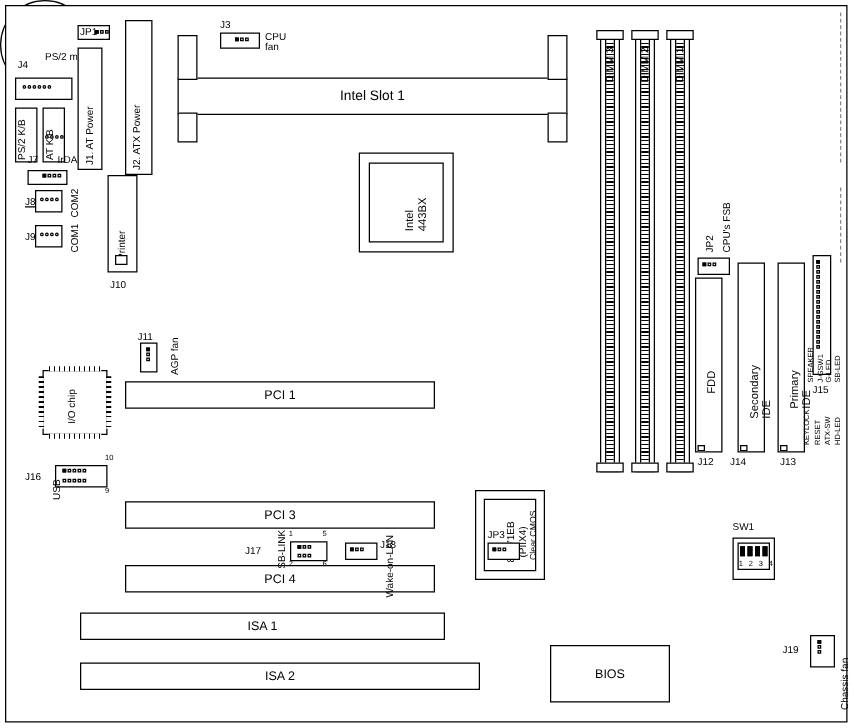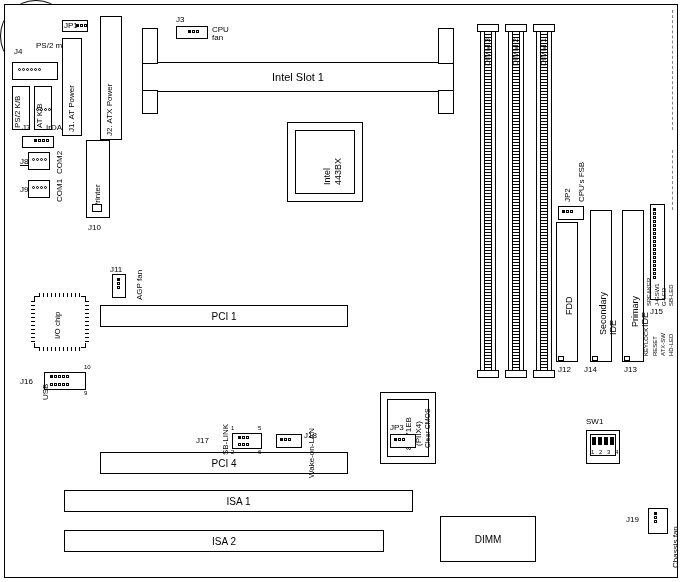--- a/index.html
+++ b/index.html
@@ -204,25 +204,28 @@
     <span class="pin f"></span>
       <span class="pin"></span>
       <span class="pin"></span>
   </div>
   <div class="lbl" style="left:110px;top:266px;">J11</div>
   <div class="lbl rot90" style="left:136px;top:300px;">AGP fan</div>
 
   <div class="part ctr" style="left:100px;top:305px;width:248px;height:22px;font-size:10px;">
     <span>PCI 1</span>
   </div>
+  <div class="part ctr" style="left:100px;top:401px;width:248px;height:22px;font-size:10px;">
+    <span>PCI 3</span>
+  </div>
   <div class="part ctr" style="left:100px;top:452px;width:248px;height:22px;font-size:10px;">
     <span>PCI 4</span>
   </div>
 
-  <div class="part ctr" style="left:64px;top:490px;width:349px;height:22px;font-size:10px;">
+  <div class="part ctr" style="left:64px;top:490px;width:292px;height:22px;font-size:10px;">
     <span>ISA 1</span>
   </div>
   <div class="part ctr" style="left:64px;top:530px;width:320px;height:22px;font-size:10px;">
     <span>ISA 2</span>
   </div>
 
   <div class="qfp ctr" style="left:34px;top:296px;width:52px;height:52px;">
     <div class="teeth-t"></div>
       <div class="teeth-b"></div>
       <div class="teeth-l"></div>
@@ -349,21 +352,21 @@
       <span class="pin"></span>
   </div>
   <div class="lbl" style="left:390px;top:424px;">JP3</div>
   <div class="lbl rot90 tiny" style="left:424px;top:448px;width:40px;white-space:normal;">Clear CMOS</div>
 
   <div class="circle ctr" style="left:432px;top:424px;width:72px;height:72px;">
     <span style="font-size:9px;">Battery</span>
   </div>
 
   <div class="part ctr" style="left:440px;top:516px;width:96px;height:46px;">
-    <span style="font-size:10px;">DIMM</span>
+    <span style="font-size:10px;">BIOS</span>
   </div>
 
   <div class="part" style="left:586px;top:430px;width:34px;height:34px;"></div>
   <div class="part" style="left:590px;top:434px;width:26px;height:22px;"></div>
   <div class="pins" style="left:592px;top:437px;gap:2px;">
     <span class="pin f" style="width:4px;height:8px;"></span>
     <span class="pin f" style="width:4px;height:8px;"></span>
     <span class="pin f" style="width:4px;height:8px;"></span>
     <span class="pin f" style="width:4px;height:8px;"></span>
   </div>

